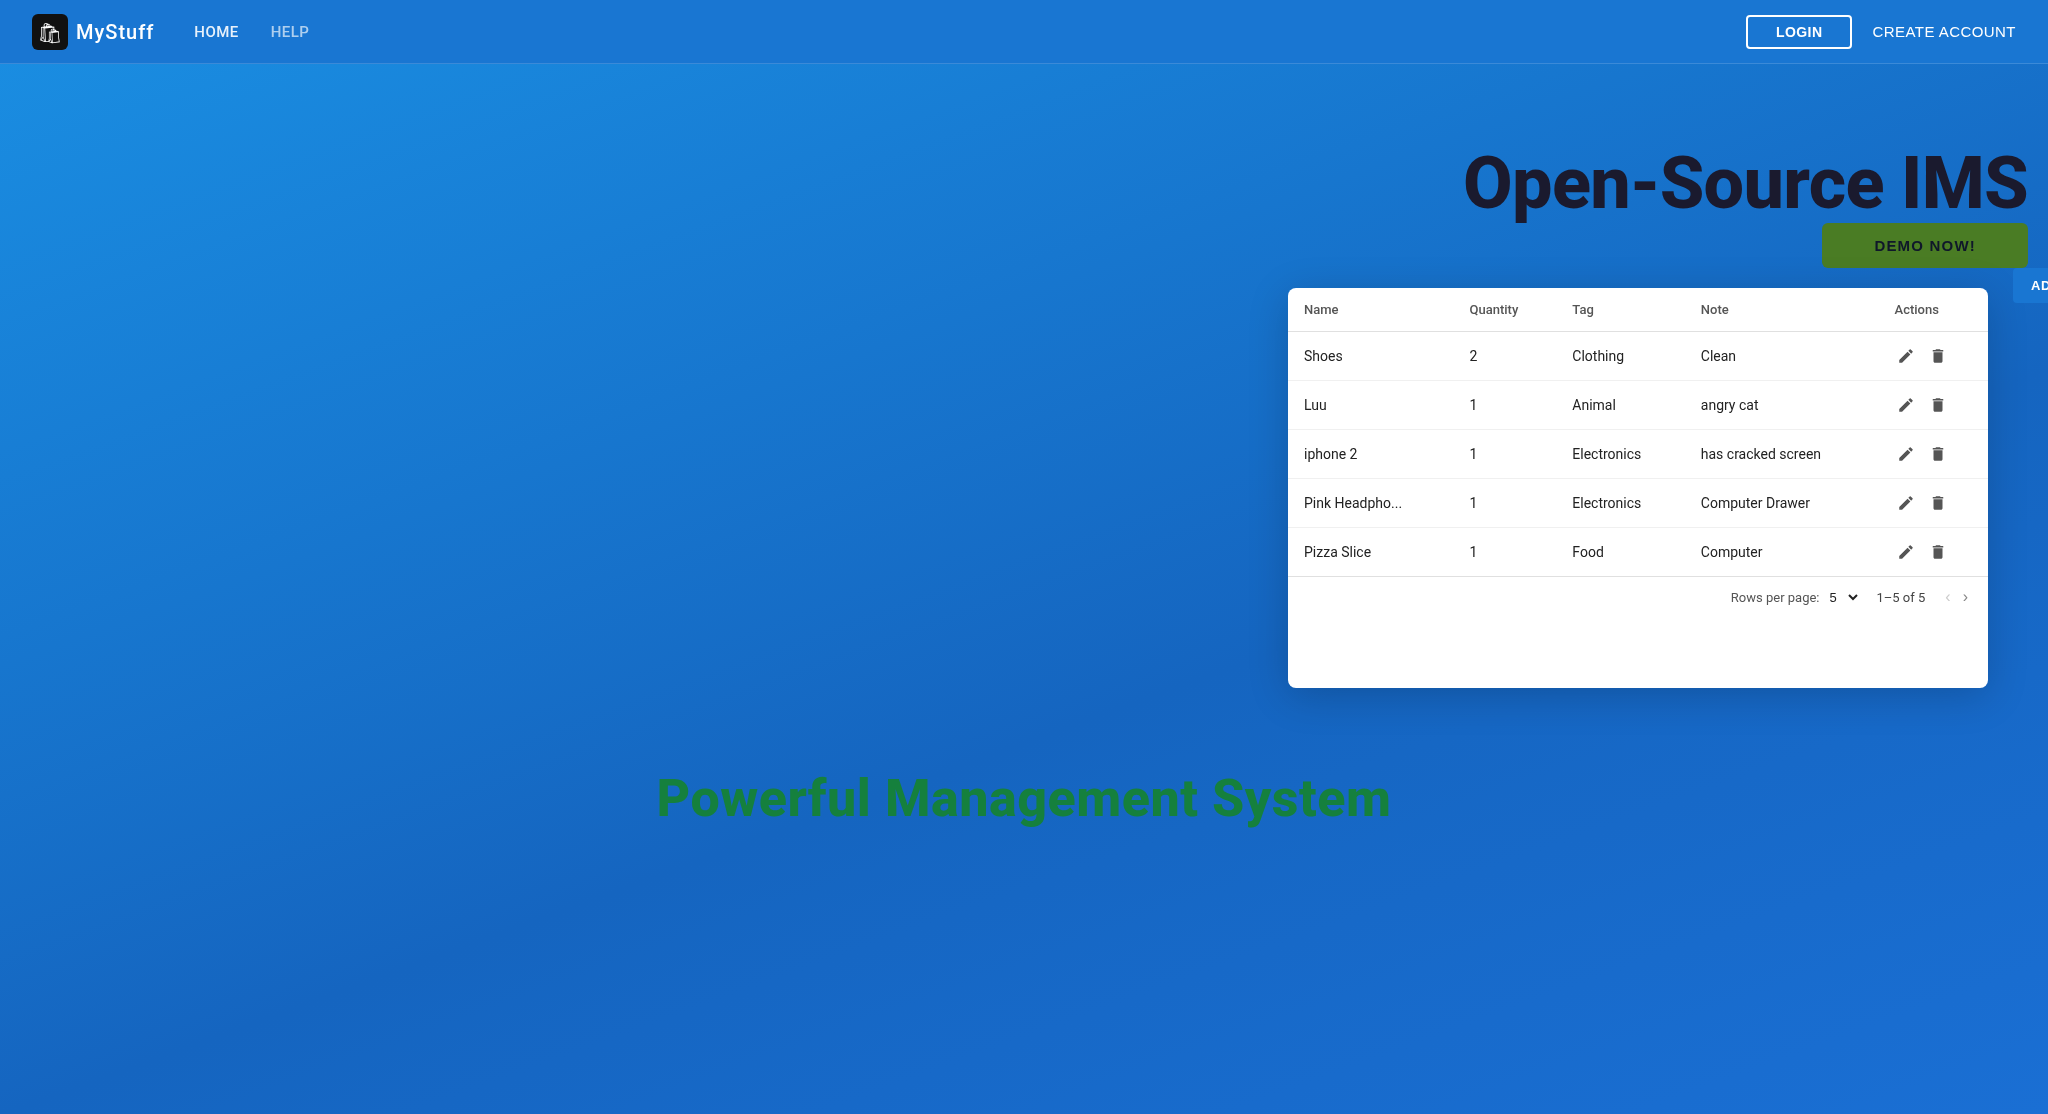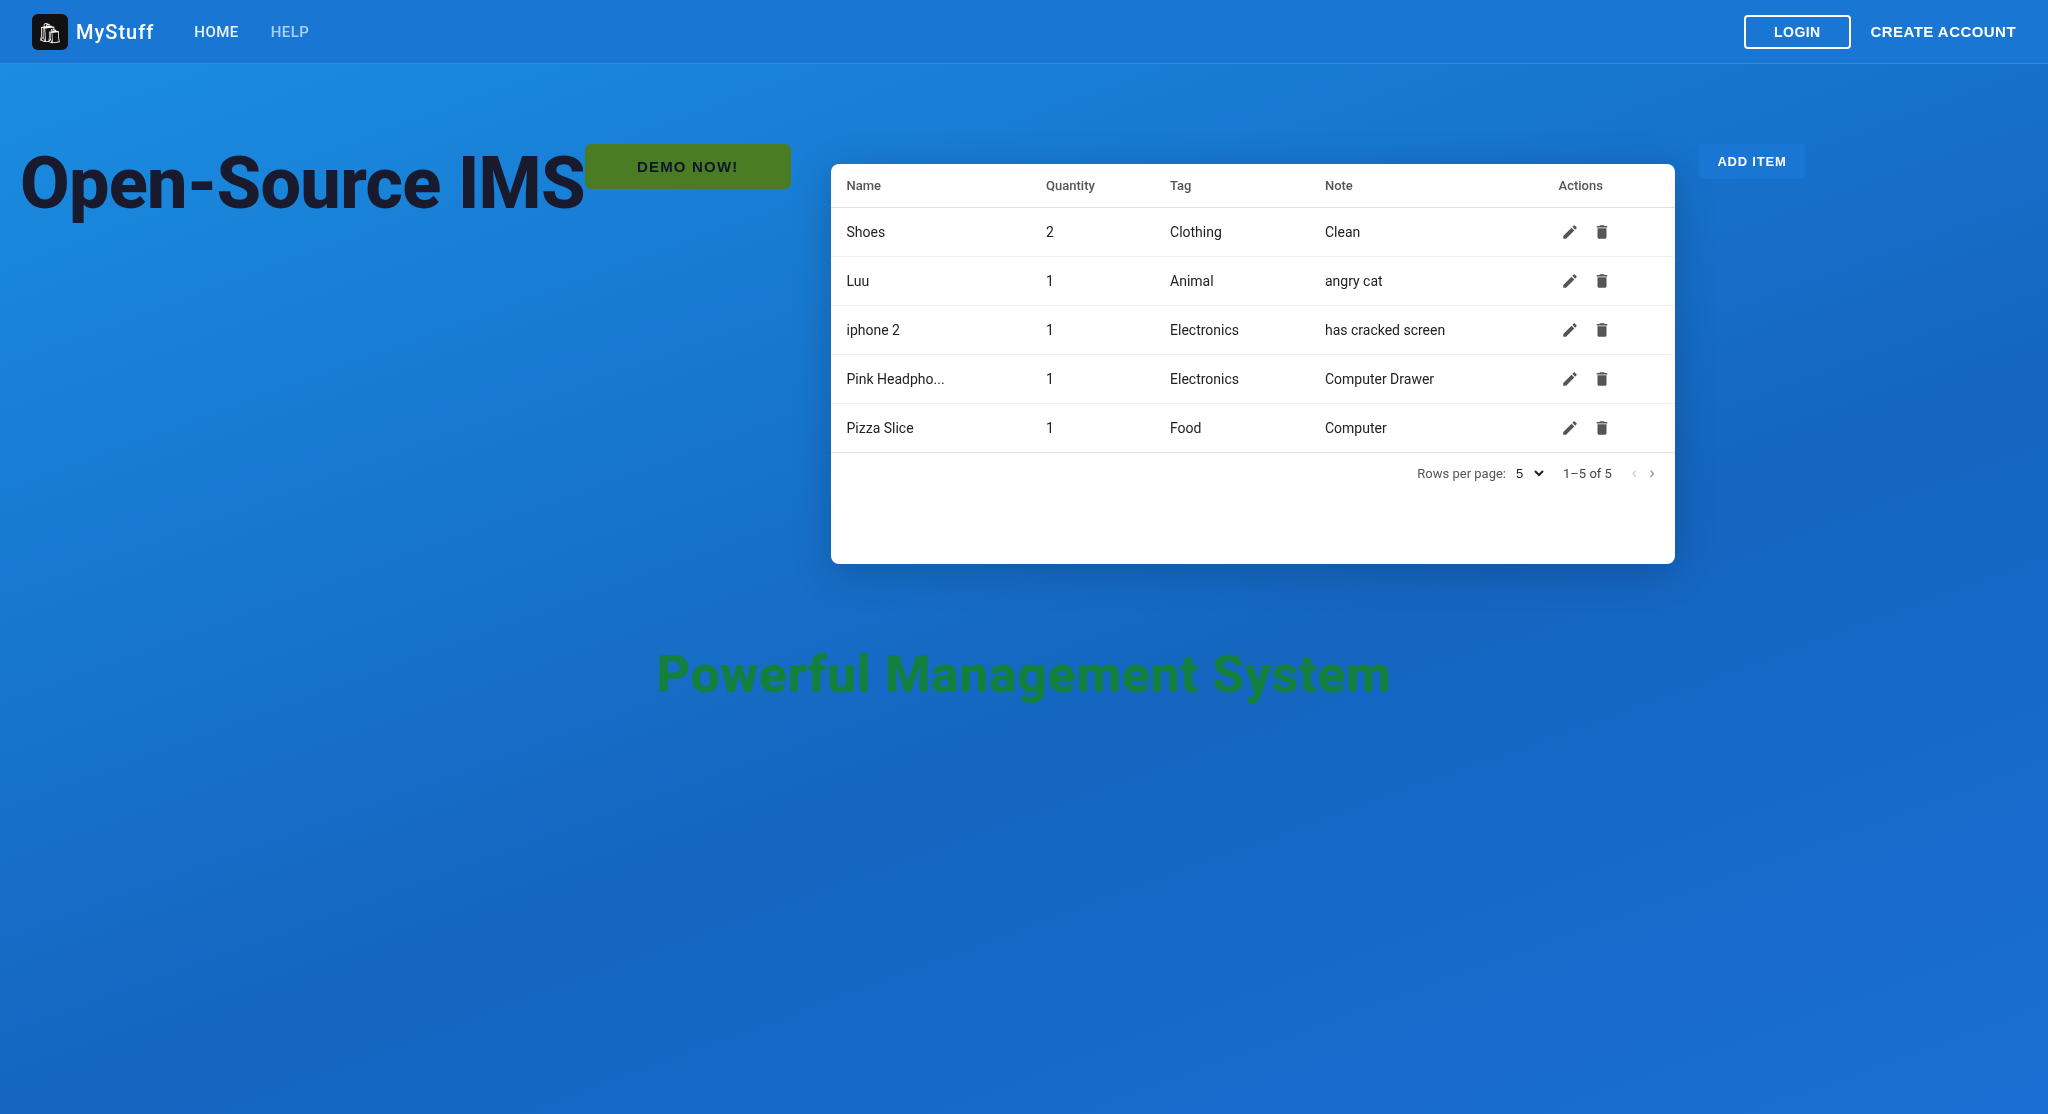--- a/index.html
+++ b/index.html
@@ -76,30 +76,31 @@
       border-radius: 4px;
       cursor: pointer;
       letter-spacing: 0.03em;
     }
 
     .btn-create-account {
       background: transparent;
       border: none;
       color: #fff;
       font-size: 15px;
-      font-weight: 700;
+      font-weight: 400;
       cursor: pointer;
       letter-spacing: 0.03em;
       padding: 0;
     }
 
     
     .hero {
       display: flex;
-      align-items: flex-start;
+      flex-direction: column;
+      align-items: flex-end;
       padding: 80px 20px 40px;
     }
 
     .hero-title {
       font-size: 72px;
       font-weight: 800;
       color: #1a1a2e;
       letter-spacing: -0.01em;
       text-align: center;
       line-height: 1.1;
@@ -130,21 +131,21 @@
       display: flex;
       justify-content: center;
       padding: 20px 40px 0;
       position: relative;
     }
 
     .demo-card {
       background: #fff;
       border-radius: 8px;
       box-shadow: 0 8px 40px rgba(0,0,0,0.18);
-      width: 844px;
+      width: 700px;
       min-height: 400px;
       overflow: hidden;
       position: relative;
     }
 
     .add-item-btn {
       position: absolute;
       top: 0;
       right: -90px;
       background: #1976d2;

